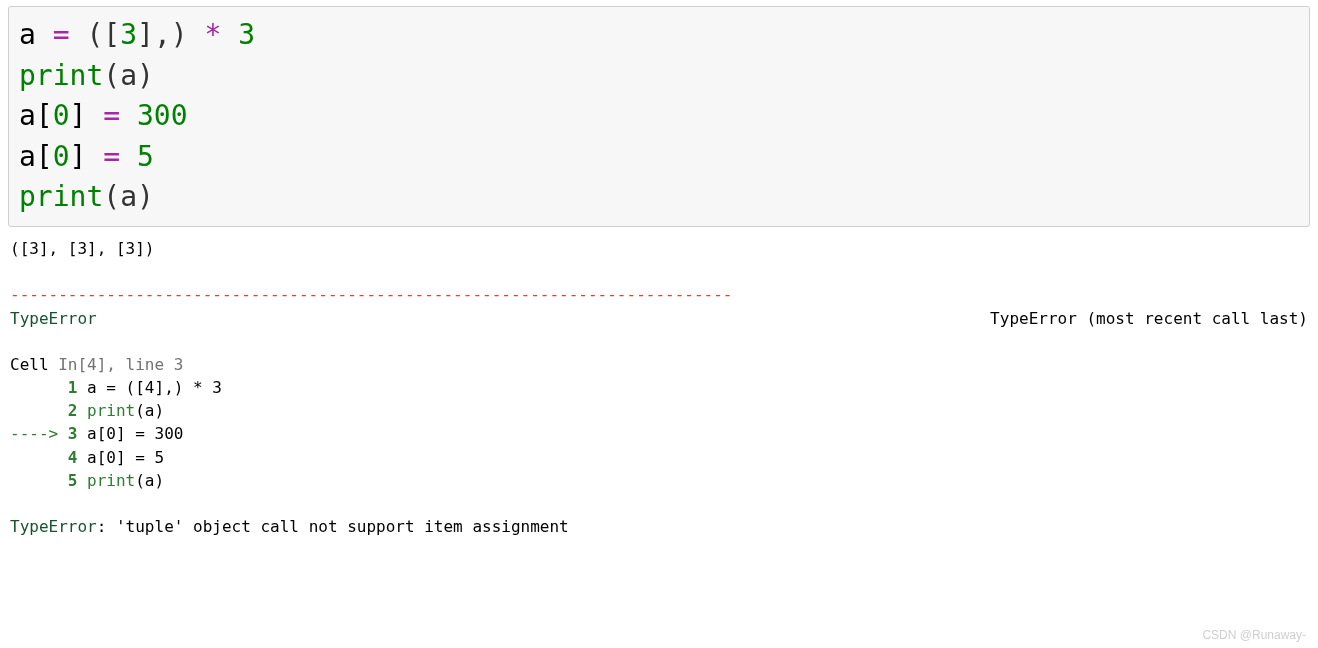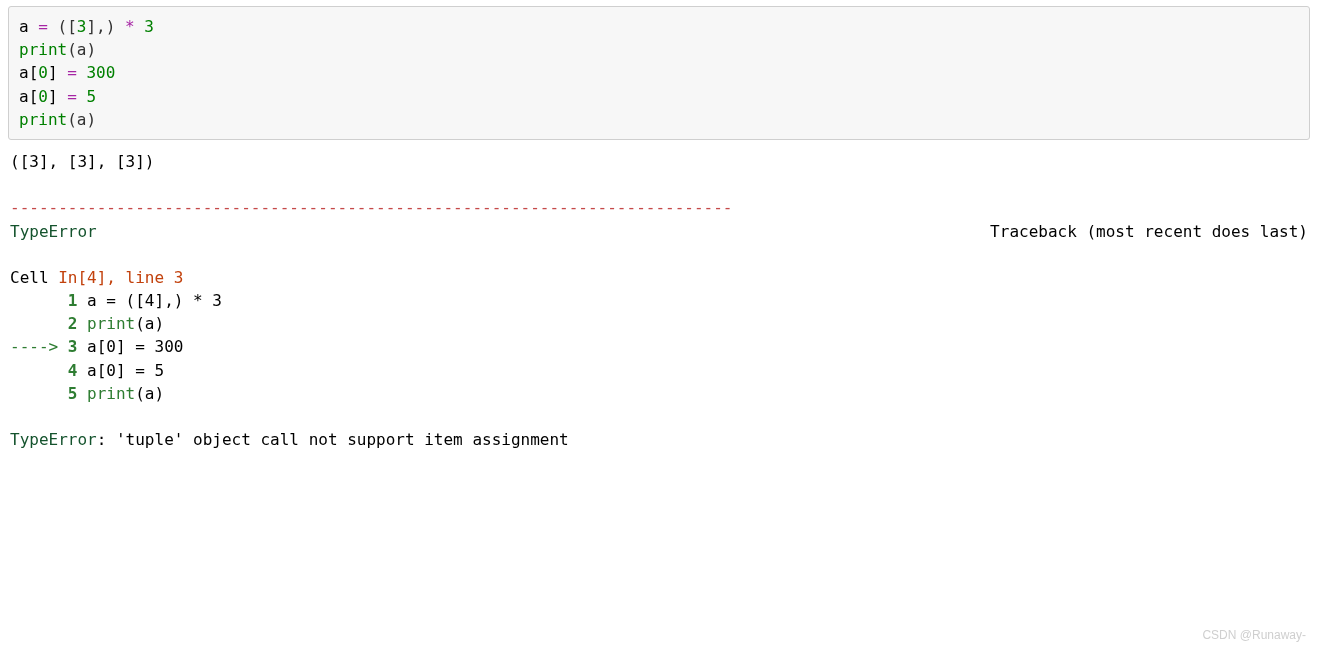--- a/index.html
+++ b/index.html
@@ -10,40 +10,40 @@
     font-family: "Menlo", "DejaVu Sans Mono", "Consolas", monospace;
   }
   .cell-area {
     padding: 6px 8px 8px 8px;
   }
   .code-cell {
     background: #f7f7f7;
     border: 1px solid #cfcfcf;
     border-radius: 3px;
     padding: 8px 10px;
-    font-size: 16px;
+    font-size: 28px;
     line-height: 1.45;
     white-space: pre;
     color: #000;
   }
   .code-cell .op { color: #a626a4; }
   .code-cell .num { color: #008000; }
   .code-cell .builtin { color: #008000; }
   .code-cell .paren { color: #333; }
   .code-cell .var { color: #000; }
 
   .output {
     font-size: 16px;
     line-height: 1.45;
     white-space: pre;
     color: #000;
     padding: 10px 2px 6px 2px;
   }
   .err-red { color: #14532d; }
-  .err-cyan { color: #c2410c; }
+  .err-cyan { color: #737373; }
   .err-green { color: #2e7d32; }
   .err-bold { font-weight: bold; }
   .tb-dashes { color: #c54949; }
   .tb-row {
     display: flex;
     justify-content: space-between;
   }
   .watermark {
     position: absolute;
     right: 12px;
@@ -60,21 +60,21 @@
 <div class="cell-area">
   <div class="code-cell"><span><span class="var">a</span><span class="op"> = </span><span class="paren">(</span><span class="paren">[</span><span class="num">3</span><span class="paren">]</span><span class="paren">,) </span><span class="op">*</span><span class="num"> 3</span></span>
 <span><span class="builtin">print</span><span class="paren">(a)</span></span>
 <span><span class="var">a[</span><span class="num">0</span><span class="var">] </span><span class="op">=</span><span> </span><span class="num">300</span></span>
 <span><span class="var">a[</span><span class="num">0</span><span class="var">] </span><span class="op">=</span><span> </span><span class="num">5</span></span>
 <span><span class="builtin">print</span><span class="paren">(a)</span></span></div>
 
   <div class="output"><span>([3], [3], [3])</span>
 
 <span class="tb-dashes">---------------------------------------------------------------------------</span>
-<span class="tb-row"><span class="err-red">TypeError</span><span>Traceback (most recent does last)</span></span>
+<span class="tb-row"><span class="err-red">TypeError</span><span>TypeError (most recent call last)</span></span>
 <span><span>Cell </span><span class="err-cyan">In[4], line 3</span></span>
 <span>      <span class="err-green err-bold">1</span><span> a = ([4],) * 3</span></span>
 <span>      <span class="err-green err-bold">2</span><span class="err-green"> print</span><span>(a)</span></span>
 <span><span class="err-green">----&gt; </span><span class="err-green err-bold">3</span><span> a[0] = 300</span></span>
 <span>      <span class="err-green err-bold">4</span><span> a[0] = 5</span></span>
 <span>      <span class="err-green err-bold">5</span><span class="err-green"> print</span><span>(a)</span></span>
 
 <span><span class="err-red">TypeError</span><span>: 'tuple' object call not support item assignment</span></span></div>
 </div>
 

